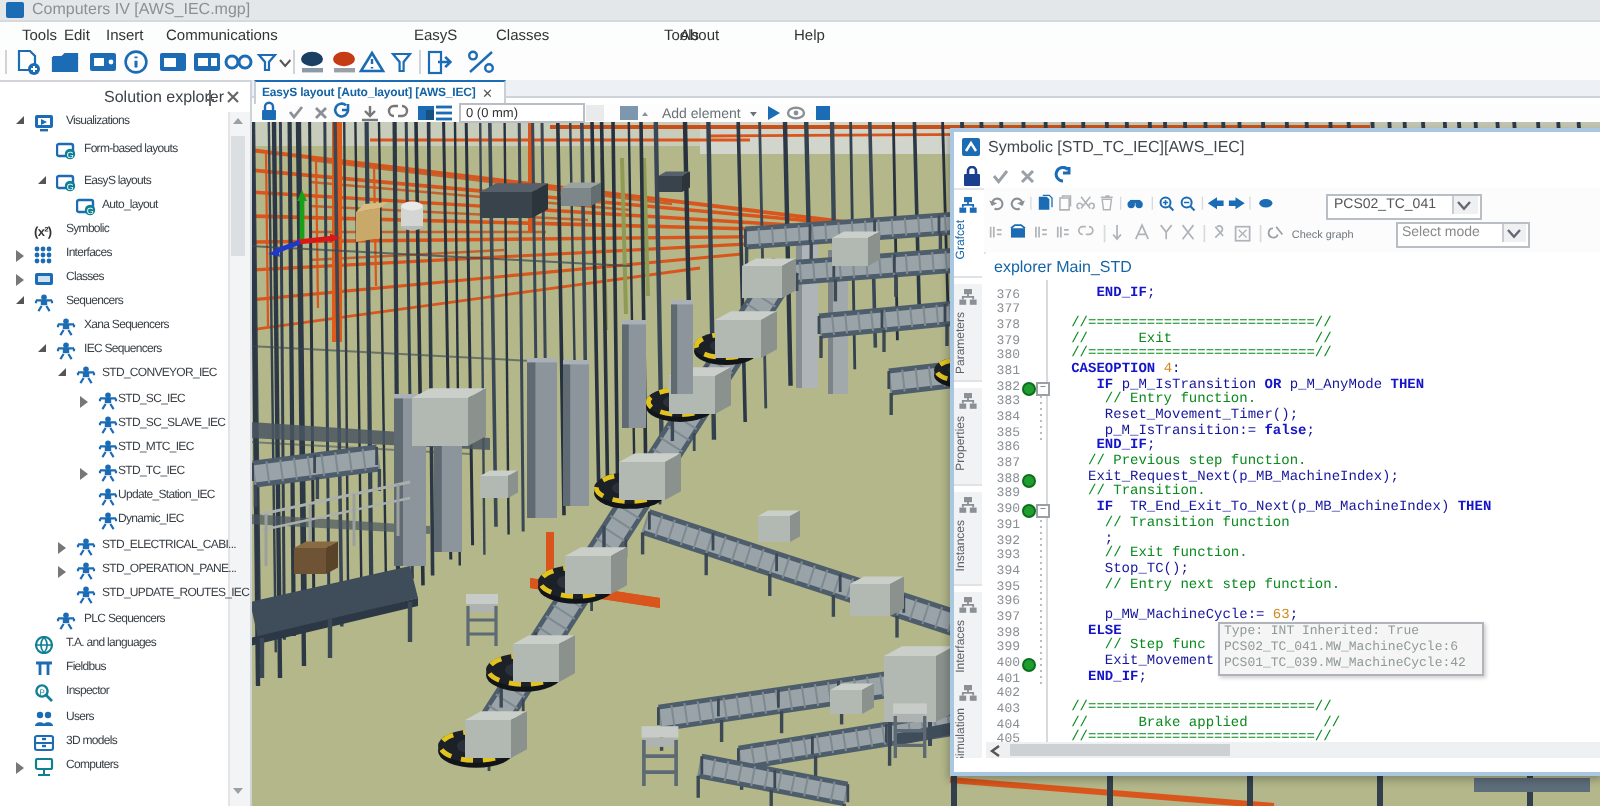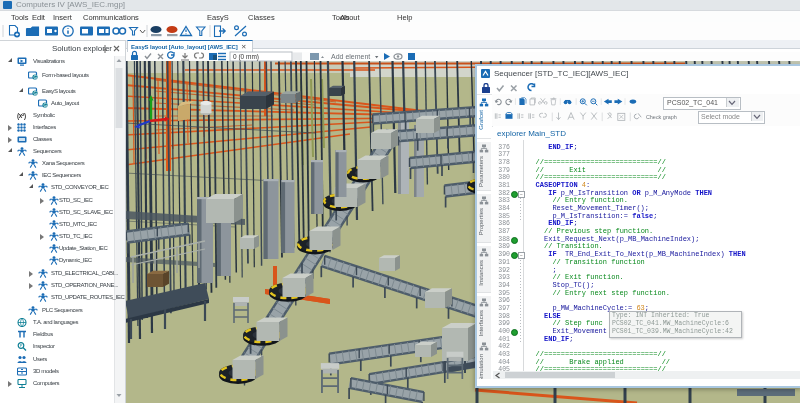--- a/index.html
+++ b/index.html
@@ -1201,21 +1201,21 @@
       <span class="lbl" style="left:33px">Computers</span>
     </div>
 </div>
 
 <div class="abs" id="seqwin"></div>
 <div class="abs" id="seqtitle"></div>
 <svg class="abs" style="left:481px;top:69px;" width="9" height="9" viewBox="0 0 9 9">
     <rect width="9" height="9" rx="1" fill="#1b6cb5"></rect>
     <path d="M2 6.5 L4.5 2.5 L7 6.5" stroke="#fff" stroke-width="1.2" fill="none"></path>
   </svg>
-<div class="abs" id="seqtitletext">Sequencer [STD_TC_IEC][AWS_IEC]</div>
+<div class="abs" id="seqtitletext">Symbolic [STD_TC_IEC][AWS_IEC]</div>
 <div class="abs" id="seqrow2"></div>
 <svg class="abs" style="left:481px;top:83px;" width="60" height="10" viewBox="0 0 60 10">
 <rect x="1" y="4" width="8" height="6" rx="0.5" fill="#1b3f8f"></rect>
     <path d="M3 4 v-1.5 a2 2 0 0 1 4 0 V4" fill="none" stroke="#1b3f8f" stroke-width="1.3"></path>
 <path d="M16 5 l2.3 2.8 4.2 -5.3" fill="none" stroke="#9aa0a6" stroke-width="1.5"></path>
 <path d="M30 2.5 l5.5 5.5 m0 -5.5 l-5.5 5.5" stroke="#9aa0a6" stroke-width="1.5"></path>
 <path d="M50.5 7.5 a3.4 3.4 0 1 1 2.4 -5.8 M53.5 0.5 v3 h-3" fill="none" stroke="#1b6cb5" stroke-width="1.5"></path>
 </svg>
 <div class="abs" id="seqtools"></div>
 <svg class="abs" style="left:493px;top:97px;transform:scale(0.66);transform-origin:0 0;" width="250" height="14" viewBox="0 0 250 14">

